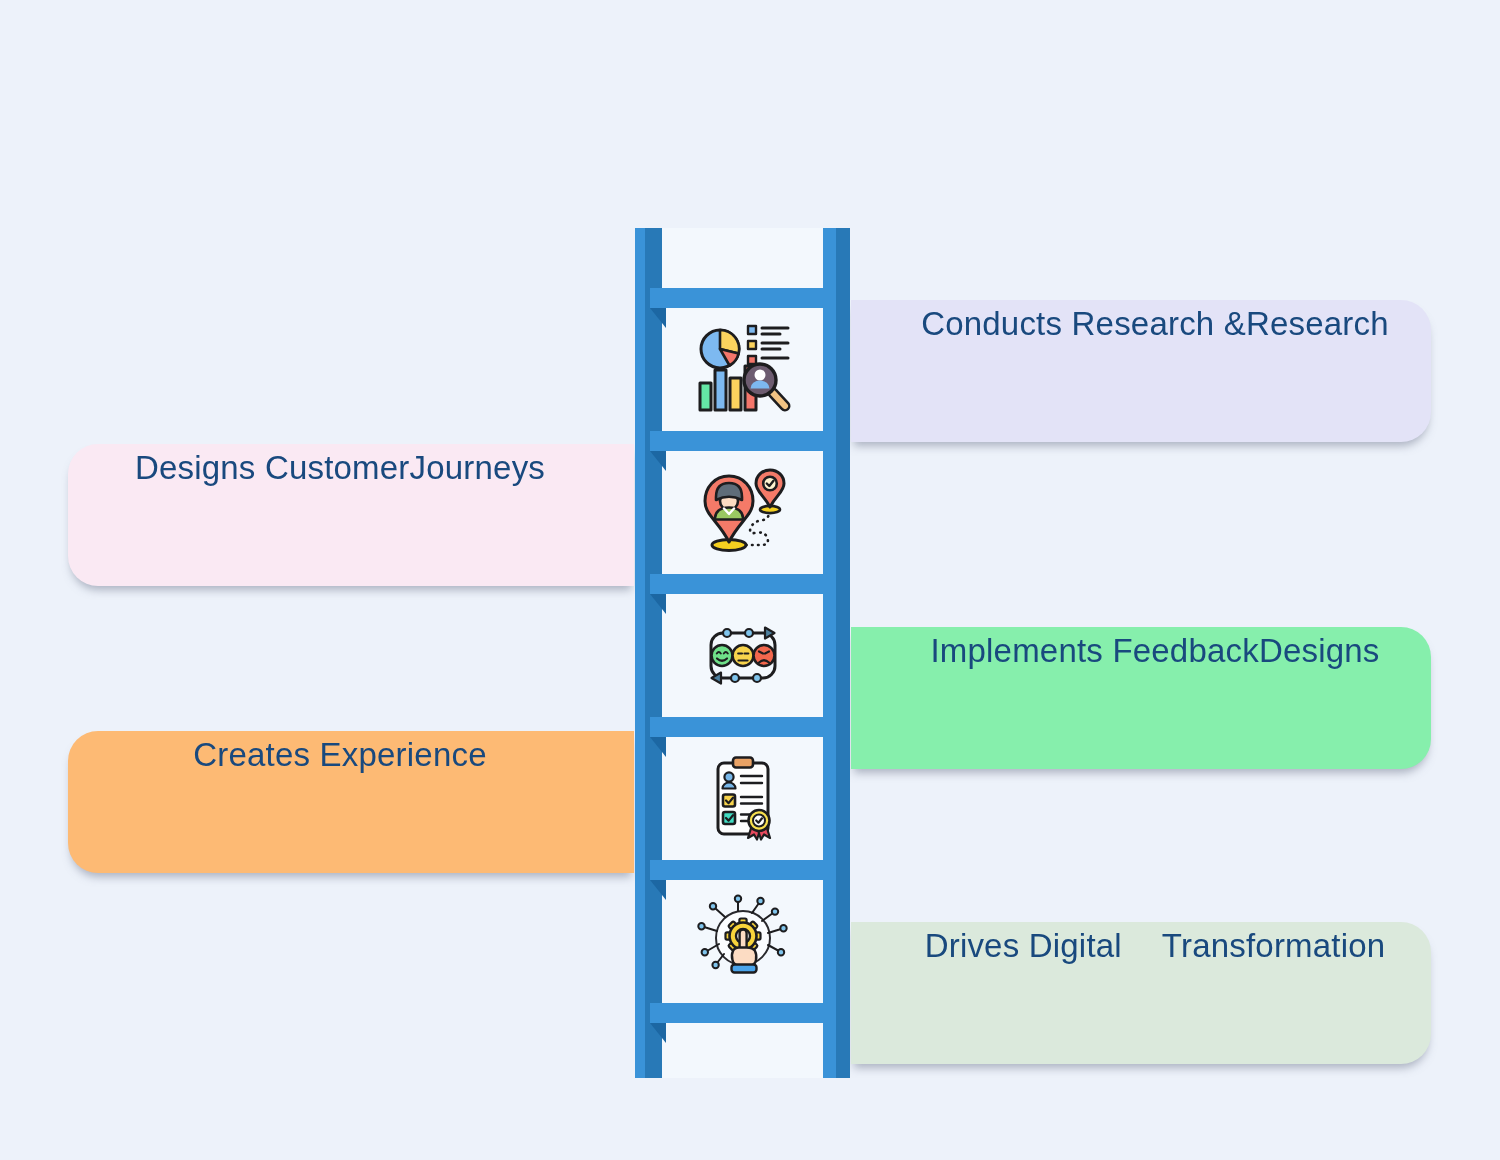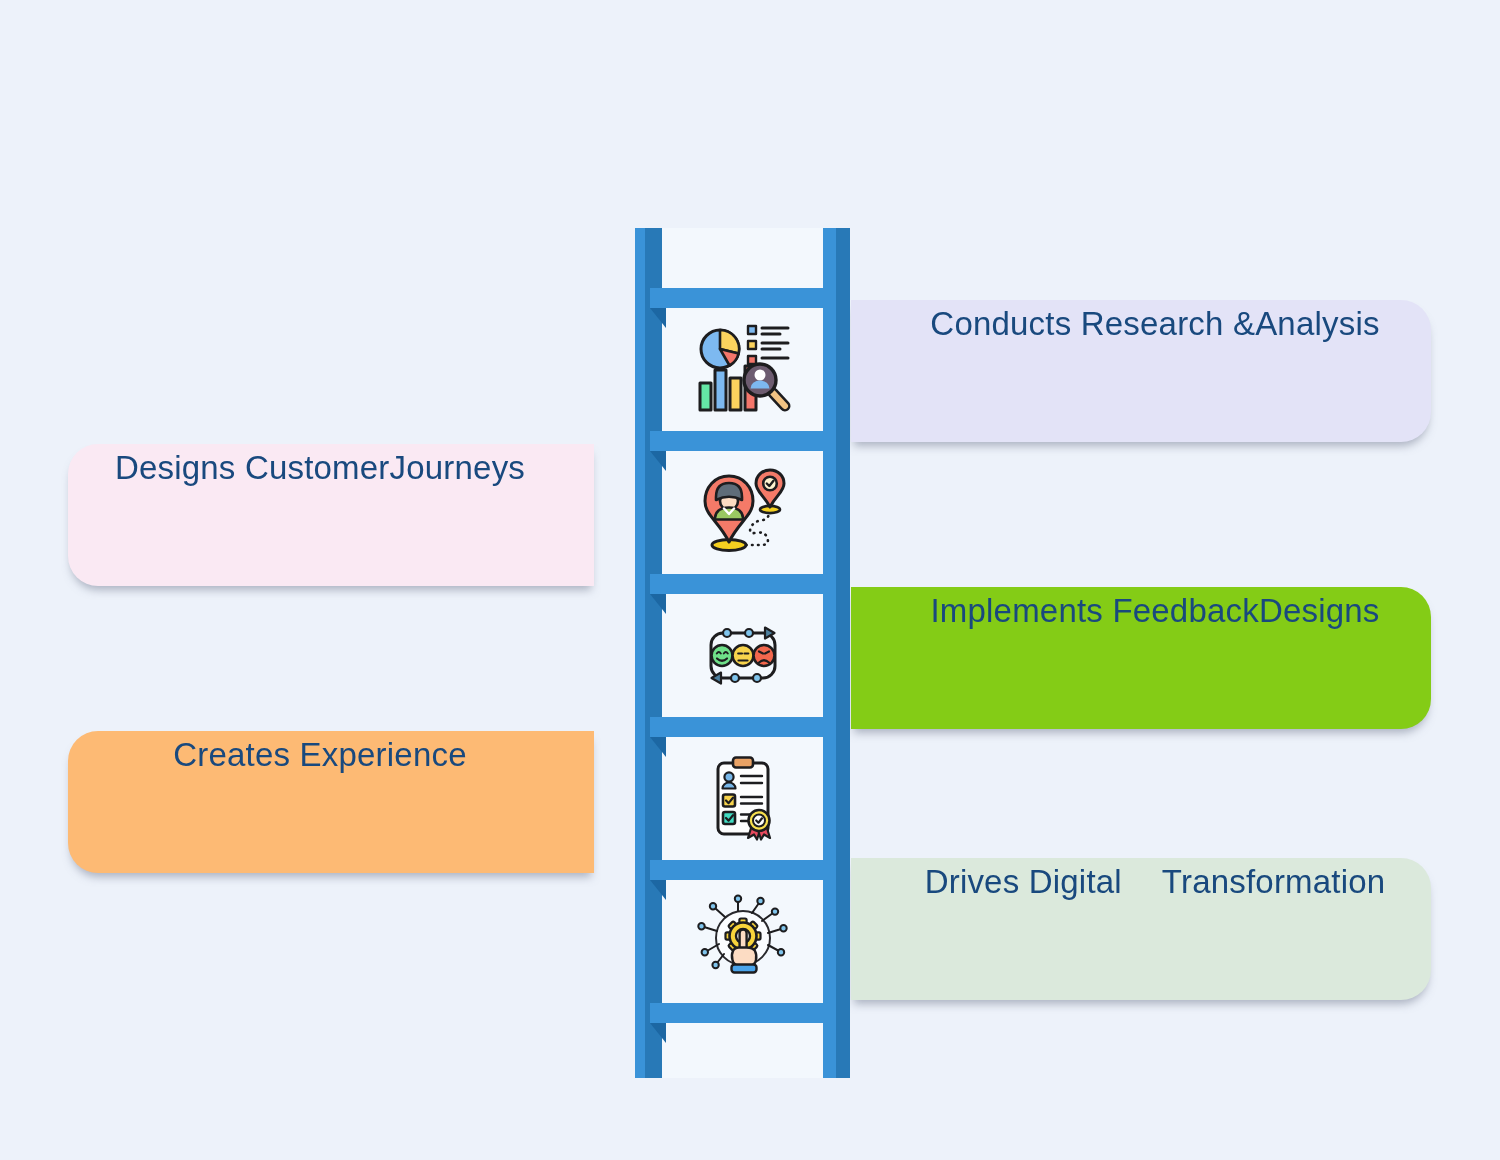--- a/index.html
+++ b/index.html
@@ -19,22 +19,22 @@
   .card {
     position:absolute; box-sizing:border-box;
     display:flex; flex-direction:row; justify-content:center;
     height:142px;
     color: var(--card-text, #19497e);
     font-size:33px; line-height:47px; letter-spacing:.2px;
     box-shadow: 0 7px 9px -3px rgba(110,118,140,.5);
     z-index:1;
   }
   .card.right { left:851px; width:580px; border-radius:0 30px 30px 0; padding-left:28px; text-align:left; }
-  .card.left  { left:68px;  width:526px; border-radius:30px 0 0 30px; padding-right:22px; text-align:right; }
-  .c1 { top:300px; } .c2 { top:444px; } .c3 { top:587px; } .c4 { top:731px; } .c5 { top:858px;gap:40px; }
+  .card.left  { left:68px;  width:566px; border-radius:30px 0 0 30px; padding-right:22px; text-align:right; }
+  .c1 { top:300px; } .c2 { top:444px; } .c3 { top:587px; } .c4 { top:731px; } .c5 { top:922px;gap:40px; }
   .card-line { display:block; }
   
   .ladder-inner {
     position:absolute; left:662px; top:228px; width:161px; height:850px;
     background: var(--panel-bg, #f3f8fd); z-index:2;
   }
   .rail {
     position:absolute; top:228px; width:27px; height:850px; z-index:3;
   }
   .rail-left  { left:635px; background:linear-gradient(90deg, var(--ladder-light,#3a93d8) 0 10px, var(--ladder-dark,#2879b7) 10px); }
@@ -56,27 +56,27 @@
   .p1{top:308px} .p2{top:451px} .p3{top:594px} .p4{top:737px} .p5{top:880px}
 </style>
 </head>
 <body>
 
 <div class="canvas">
 
 
   <div class="card right c1" style="background-color: rgb(227, 227, 247);">
     <span class="card-line">Conducts Research &amp;</span>
-    <span class="card-line">Analysis</span>
+    <span class="card-line">Research</span>
   </div>
   <div class="card left c2" style="background-color: rgb(250, 233, 243);">
     <span class="card-line">Designs Customer</span>
     <span class="card-line">Journeys</span>
   </div>
-  <div class="card right c3" style="background-color: #84cc16;">
+  <div class="card right c3" style="background-color: #86efac; margin-top: 40px;">
     <span class="card-line">Implements Feedback</span>
     <span class="card-line">Designs</span>
   </div>
   <div class="card left c4" style="background-color: #fdba74;">
     <span class="card-line">Creates Experience</span>
   </div>
   <div class="card right c5" style="background-color: rgb(219, 233, 220);">
     <span class="card-line">Drives Digital</span>
     <span class="card-line">Transformation</span>
   </div>

